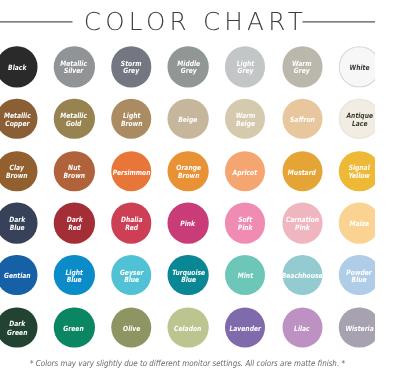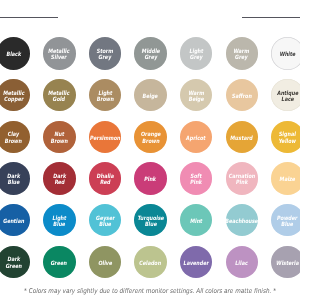--- a/index.html
+++ b/index.html
@@ -27,20 +27,21 @@
         font-family:"DejaVu Sans",sans-serif;font-style:italic;font-weight:400;
         font-size:6.6px;line-height:8px;color:#686868;white-space:nowrap;
         transform:scaleX(0.865);}
 </style>
 </head>
 <body>
 
 <div id="chart">
   <div class="header">
     <div class="rule left"></div>
+    <div class="title">COLOR CHART</div>
     <div class="rule right"></div>
   </div>
   <div id="swatches">
       <div class="swatch" style="left: -2.7px; top: 37.1px; background: rgb(42, 42, 42);">
         <span class="swatch-label" style="color: rgb(255, 255, 255);">
           <em class="label-line">Black</em>
         </span>
       </div>
       <div class="swatch" style="left: 42.95px; top: 37.1px; background: rgb(145, 148, 151);">
         <span class="swatch-label" style="color: rgb(255, 255, 255);">

